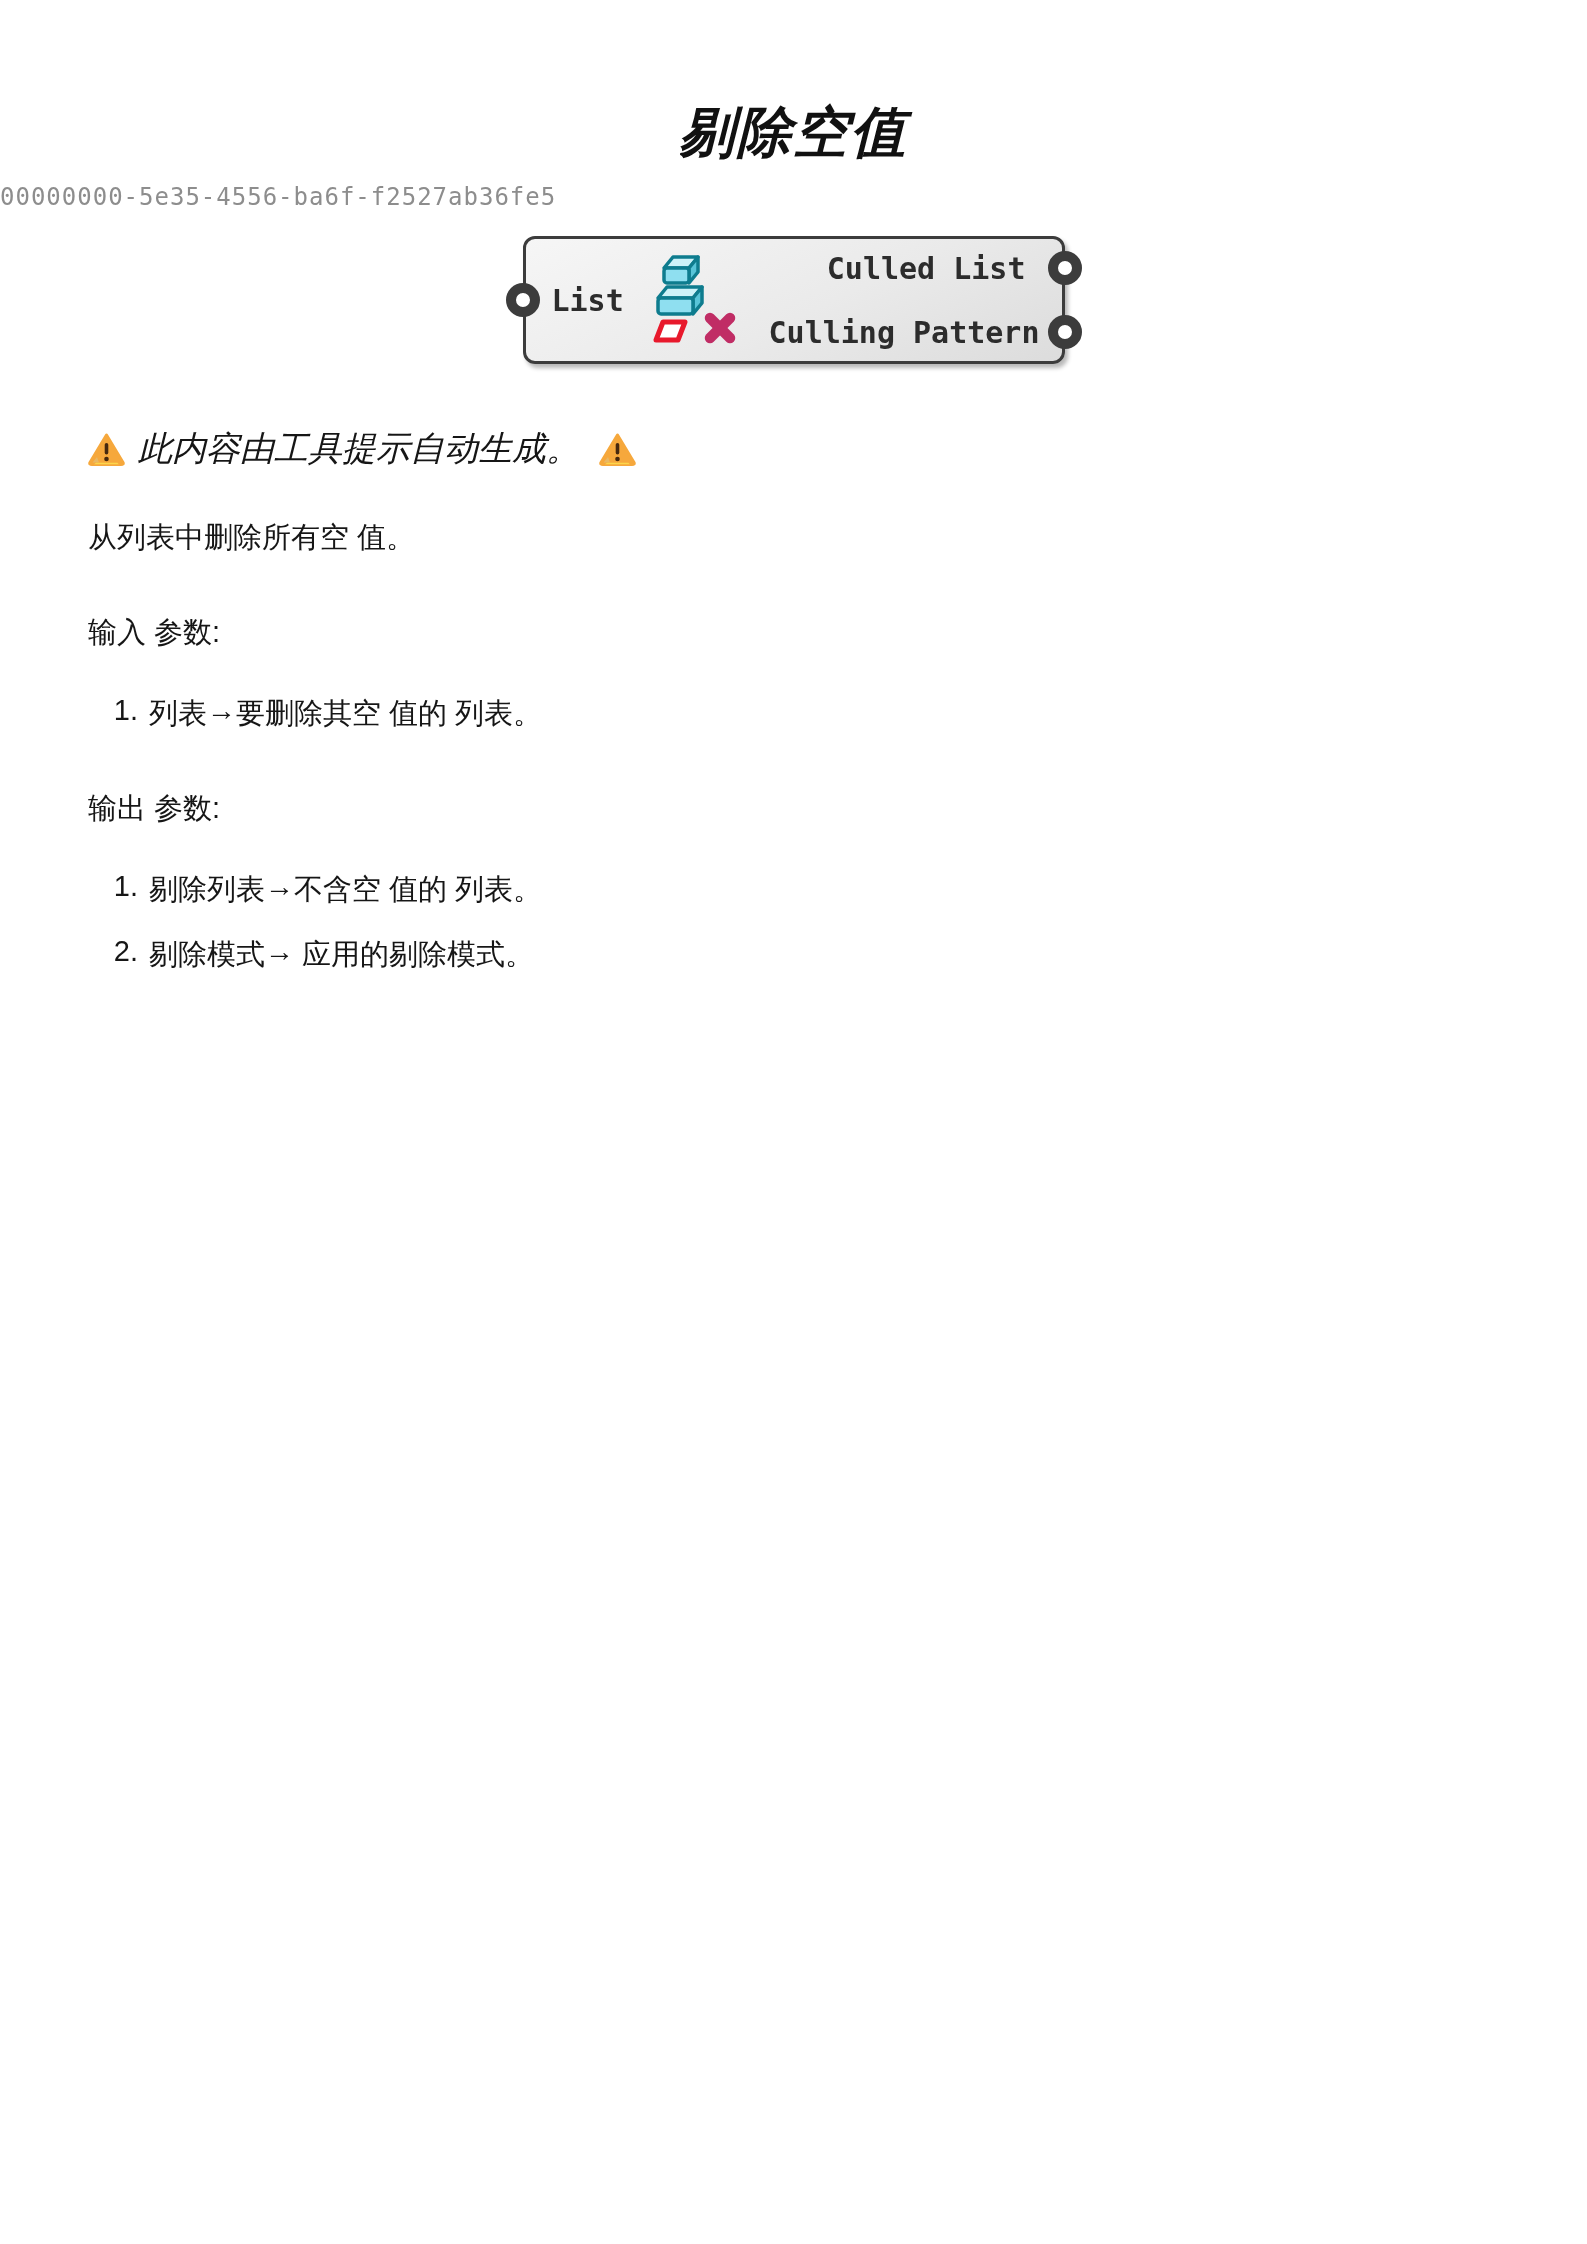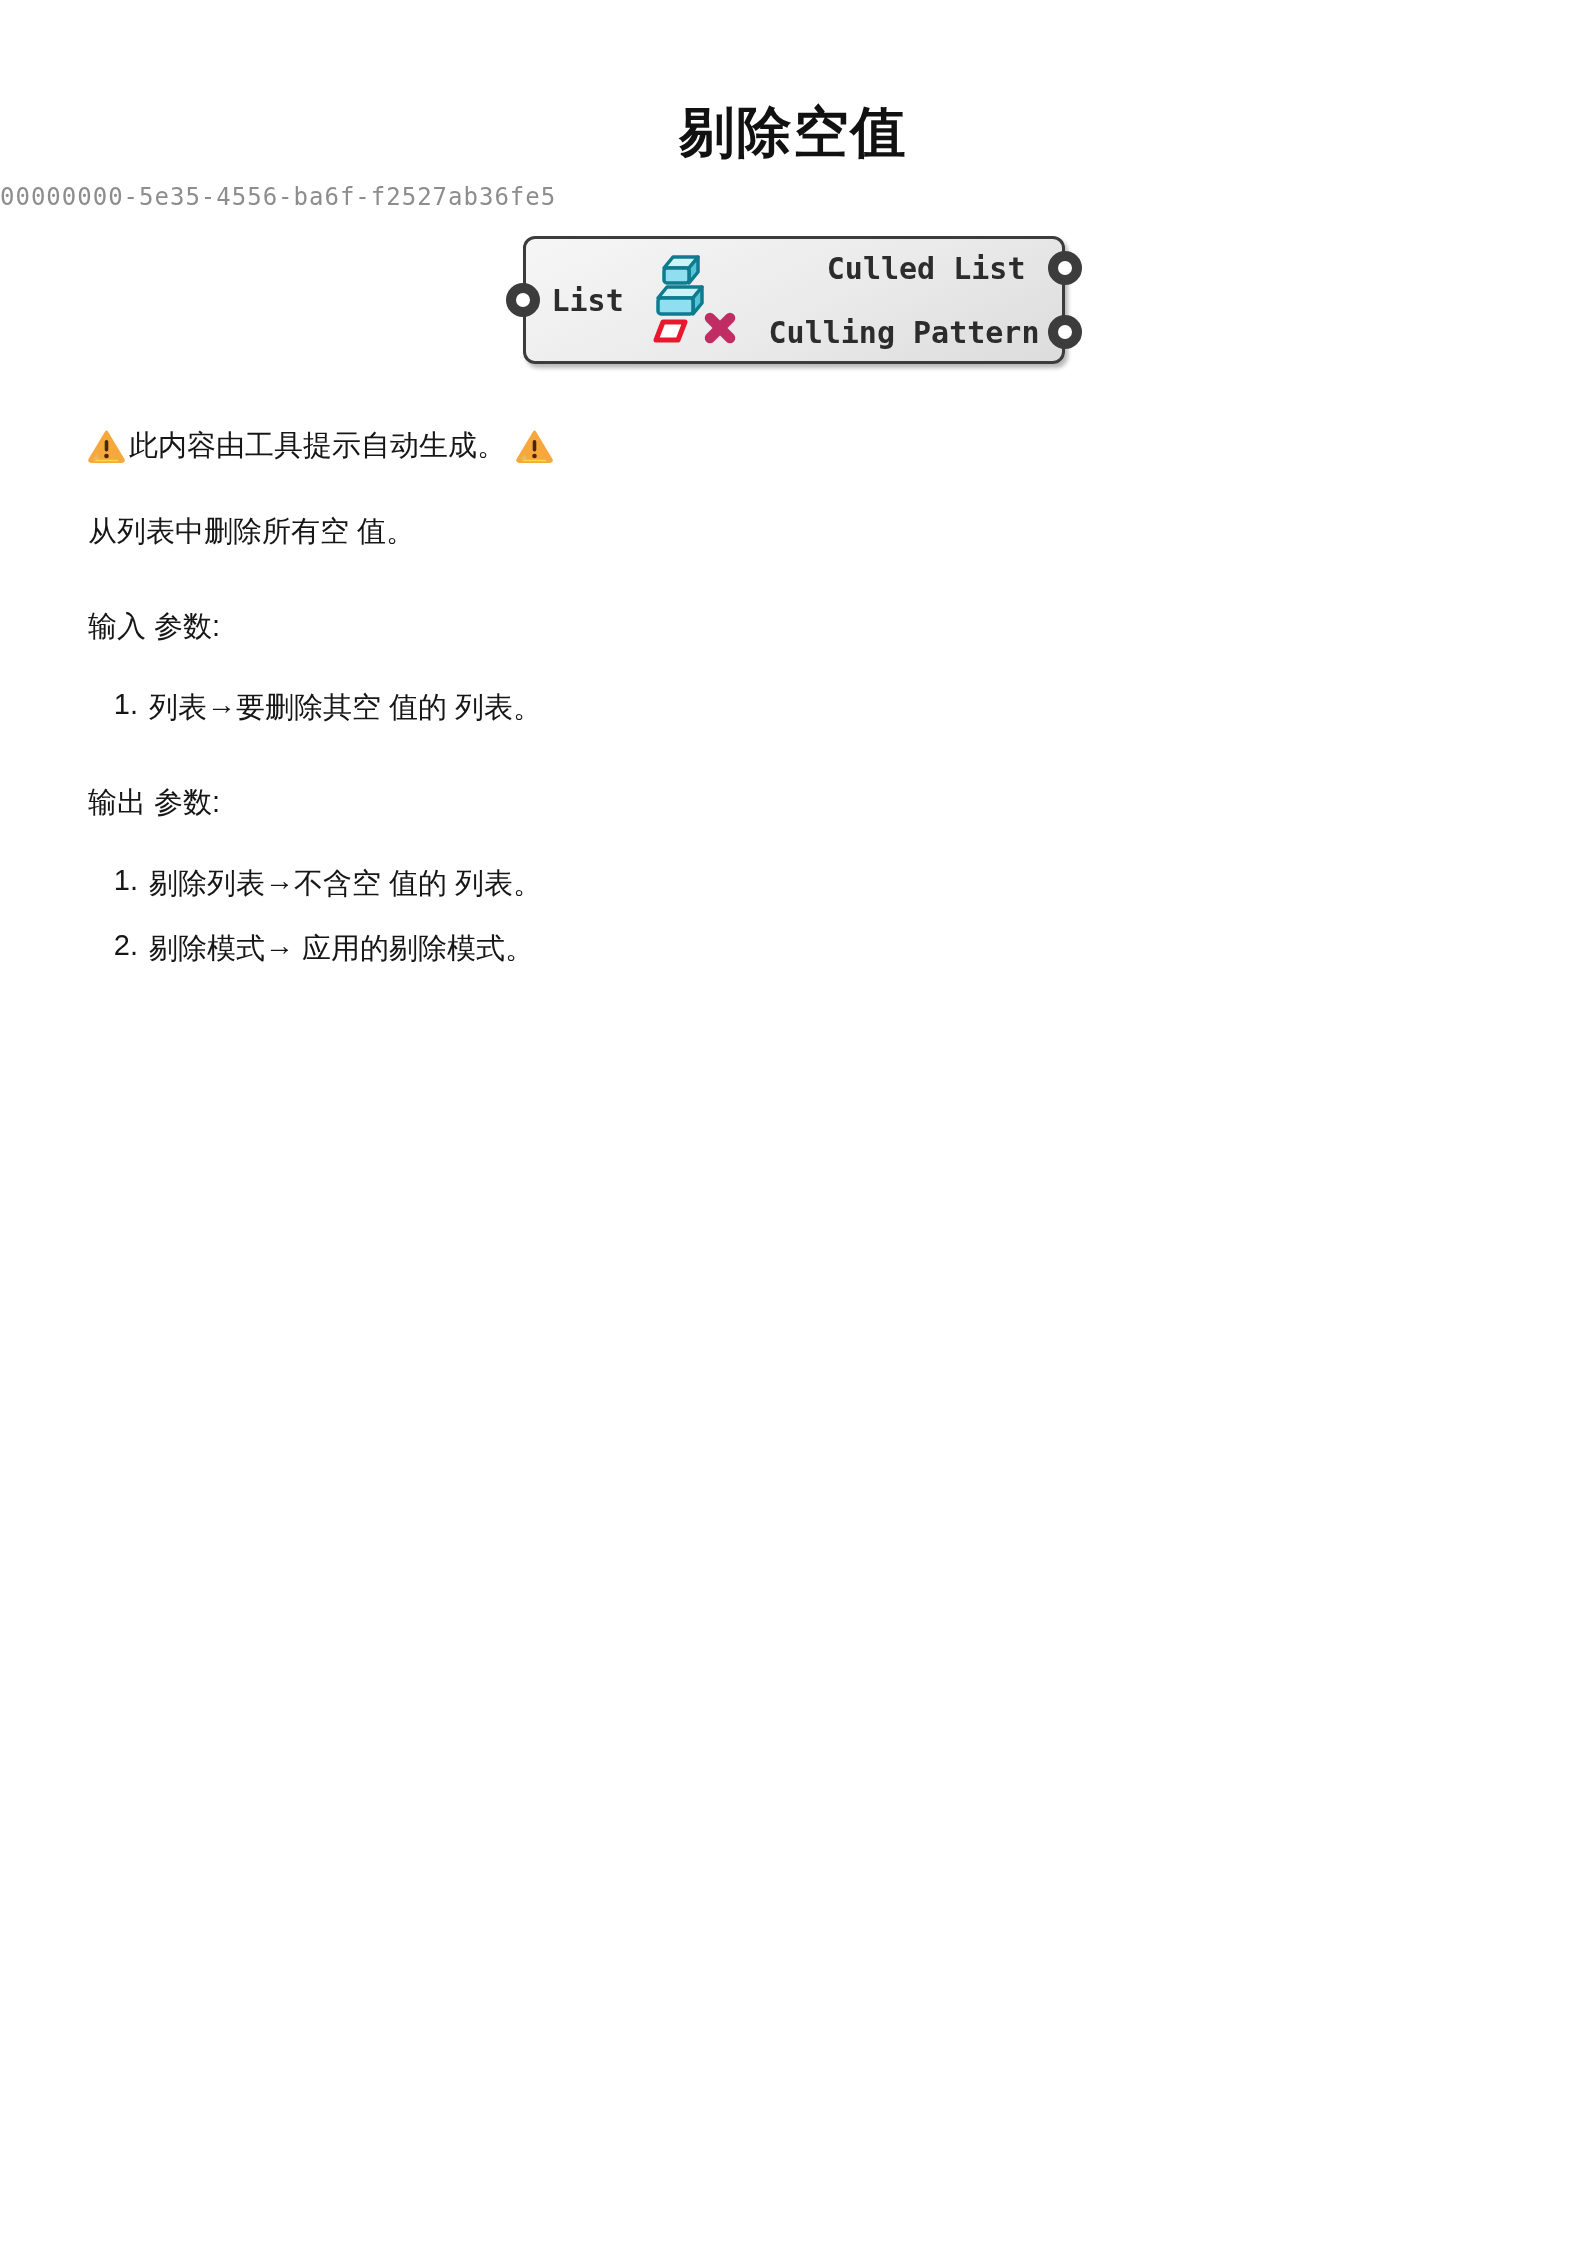--- a/index.html
+++ b/index.html
@@ -13,20 +13,21 @@
     color: #1f1f1f;
     position: relative;
   }
 
   
   .doc-title {
     margin: 96px 0 0 0;
     text-align: center;
     font-size: 55px;
     font-weight: 700;
+    font-style: italic;
     letter-spacing: 2px;
     color: #111;
   }
   .doc-uuid {
     margin-top: 13px;
     text-align: left;
     font-family: "DejaVu Sans Mono", "Liberation Mono", monospace;
     font-size: 24px;
     letter-spacing: 1px;
     color: #8d8d8d;
@@ -73,22 +74,23 @@
     position: absolute;
     left: 116px; top: 50%;
     transform: translateY(-50%);
   }
 
   
   .warning-line {
     margin: 62px 0 0 88px;
     display: flex;
     align-items: center;
-    gap: 4px;
-    font-size: 29px;
+    gap: 13px;
+    font-size: 34px;
+    font-style: italic;
     color: #161616;
   }
   .warn-svg { flex: 0 0 auto; }
 
   .desc-line {
     margin: 46px 4px 0 88px;
     font-size: 29px;
     color: #161616;
   }
 

